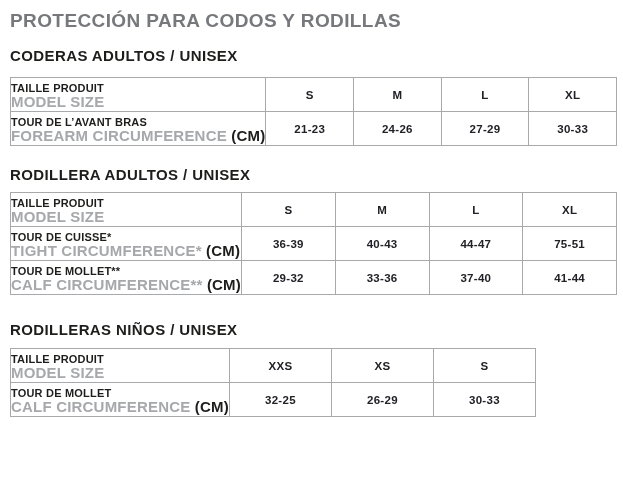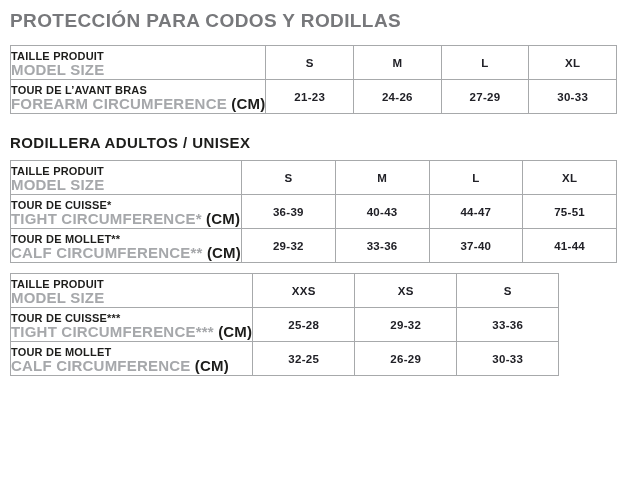--- a/index.html
+++ b/index.html
@@ -60,20 +60,21 @@
   .lbl-secondary .unit { color: #1d1d1b; }
 </style>
 </head>
 <body>
 
 <div class="page">
 
   <h1 class="page-title">PROTECCIÓN PARA CODOS Y RODILLAS</h1>
 
   <div class="section">
+    <h2 class="section-heading mt-h1">CODERAS ADULTOS / UNISEX</h2>
     <table class="size-table mt-t1">
       <tbody>
           <tr>
         <td class="label-cell">
           <div class="lbl-primary">TAILLE PRODUIT</div>
           <div class="lbl-secondary">MODEL SIZE</div>
         </td>
         <td class="size-cell">S</td>
         <td class="size-cell">M</td>
         <td class="size-cell">L</td>
@@ -125,39 +126,31 @@
         <td class="size-cell">29-32</td>
         <td class="size-cell">33-36</td>
         <td class="size-cell">37-40</td>
         <td class="size-cell">41-44</td>
       </tr>
     </tbody>
       </table>
   </div>
 
   <div class="section">
+    <h2 class="section-heading mt-h3">RODILLERAS NIÑOS / UNISEX</h2>
     <table class="size-table mt-t3">
       <tbody>
           <tr>
         <td class="label-cell">
           <div class="lbl-primary">TAILLE PRODUIT</div>
           <div class="lbl-secondary">MODEL SIZE</div>
         </td>
         <td class="size-cell">XXS</td>
         <td class="size-cell">XS</td>
         <td class="size-cell">S</td>
-      </tr>
-      <tr>
-        <td class="label-cell">
-          <div class="lbl-primary">TOUR DE CUISSE***</div>
-          <div class="lbl-secondary"><span>TIGHT CIRCUMFERENCE***</span> <span class="unit">(CM)</span></div>
-        </td>
-        <td class="size-cell">25-28</td>
-        <td class="size-cell">29-32</td>
-        <td class="size-cell">33-36</td>
       </tr>
       <tr>
         <td class="label-cell">
           <div class="lbl-primary">TOUR DE MOLLET</div>
           <div class="lbl-secondary"><span>CALF CIRCUMFERENCE</span> <span class="unit">(CM)</span></div>
         </td>
         <td class="size-cell">32-25</td>
         <td class="size-cell">26-29</td>
         <td class="size-cell">30-33</td>
       </tr>

